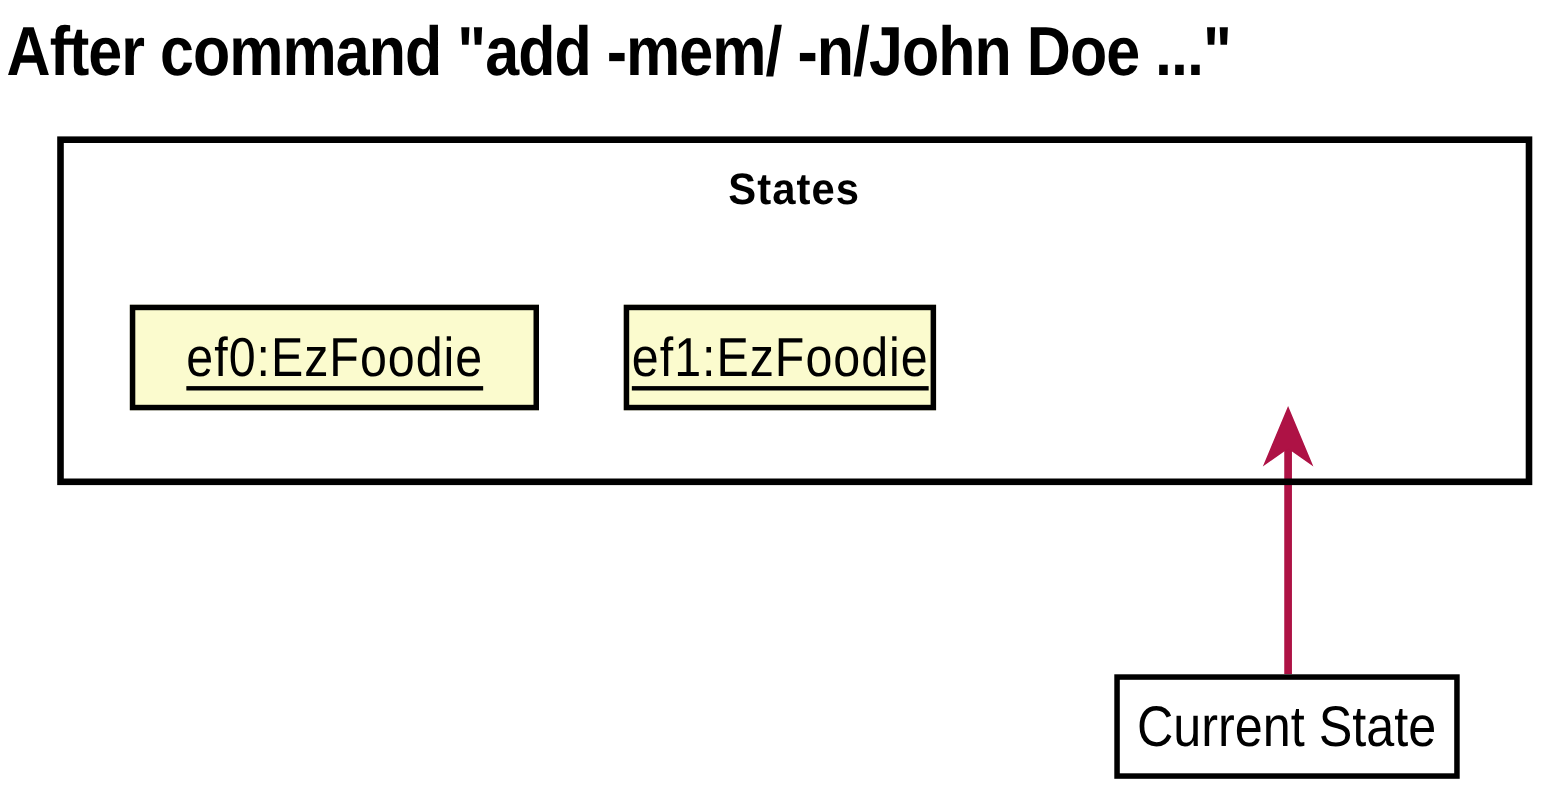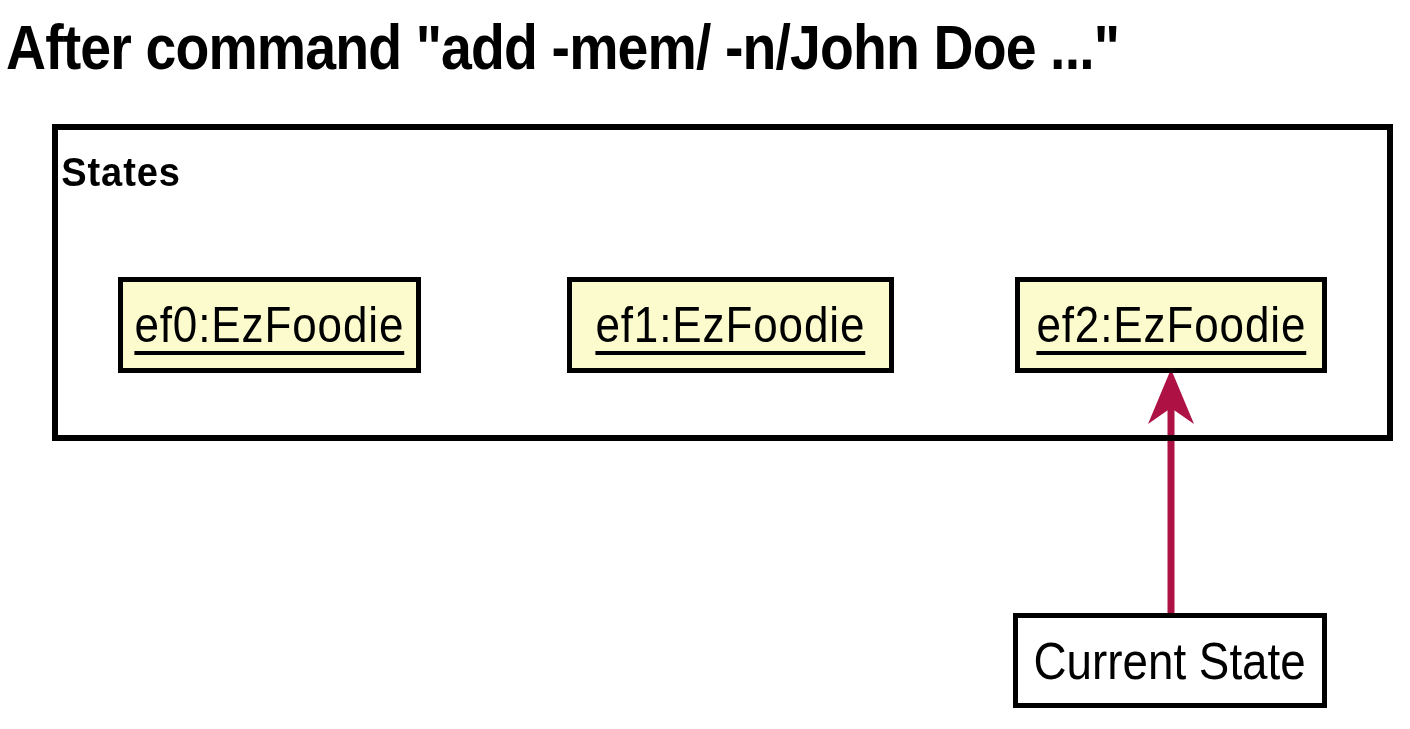--- a/index.html
+++ b/index.html
@@ -34,20 +34,21 @@
     top: 124px;
     width: 1341px;
     height: 317px;
     box-sizing: border-box;
     border: 6px solid #000000;
     background: transparent;
     z-index: 2;
   }
   .states-label {
     margin-top: 20px;
+    text-align: center;
     font-size: 40px;
     font-weight: bold;
   }
   .states-label .txt {
     display: inline-block;
     transform: scaleX(0.95);
     letter-spacing: 1px;
   }
   .object-box {
     position: absolute;
@@ -64,22 +65,22 @@
   }
   .object-box .txt {
     display: inline-block;
     white-space: nowrap;
     transform: scaleX(0.88);
     letter-spacing: 1px;
     text-decoration: underline;
     text-decoration-thickness: 4px;
     text-underline-offset: 9px;
   }
-  #obj-ef0 { left: 118px;  width: 303px; }
-  #obj-ef1 { left: 567px;  width: 327px; }
+  #obj-ef0 { left: 118px;  width: 372px; }
+  #obj-ef1 { left: 567px;  width: 284px; }
   #obj-ef2 { left: 1015px; width: 312px; }
 
   .current-state-box {
     position: absolute;
     left: 1013px;
     top: 613px;
     width: 314px;
     height: 95px;
     box-sizing: border-box;
     background: #ffffff;
@@ -118,23 +119,20 @@
   </div>
 
   <div class="object-box" id="obj-ef0">
     <span class="txt">ef0:EzFoodie</span>
   </div>
 
   <div class="object-box" id="obj-ef1">
     <span class="txt">ef1:EzFoodie</span>
   </div>
 
-  <div class="object-box" id="obj-ef2">
-    <span class="txt">ef2:EzFoodie</span>
-  </div>
 
   <svg class="arrow-svg" viewBox="0 0 62 246" xmlns="http://www.w3.org/2000/svg" aria-hidden="true">
     <rect x="27.5" y="34" width="7" height="211" fill="#ae1245"></rect>
     <polygon points="31,1 8,56 31,40 54,56" fill="#ae1245"></polygon>
   </svg>
 
   <div class="current-state-box">
     <span class="txt">Current State</span>
   </div>
 

